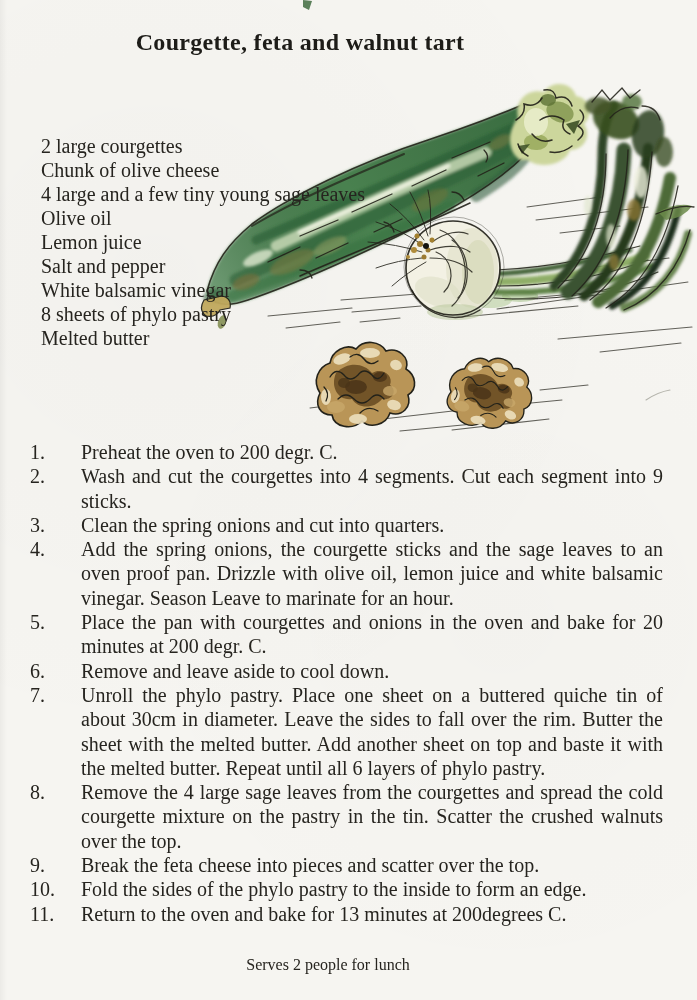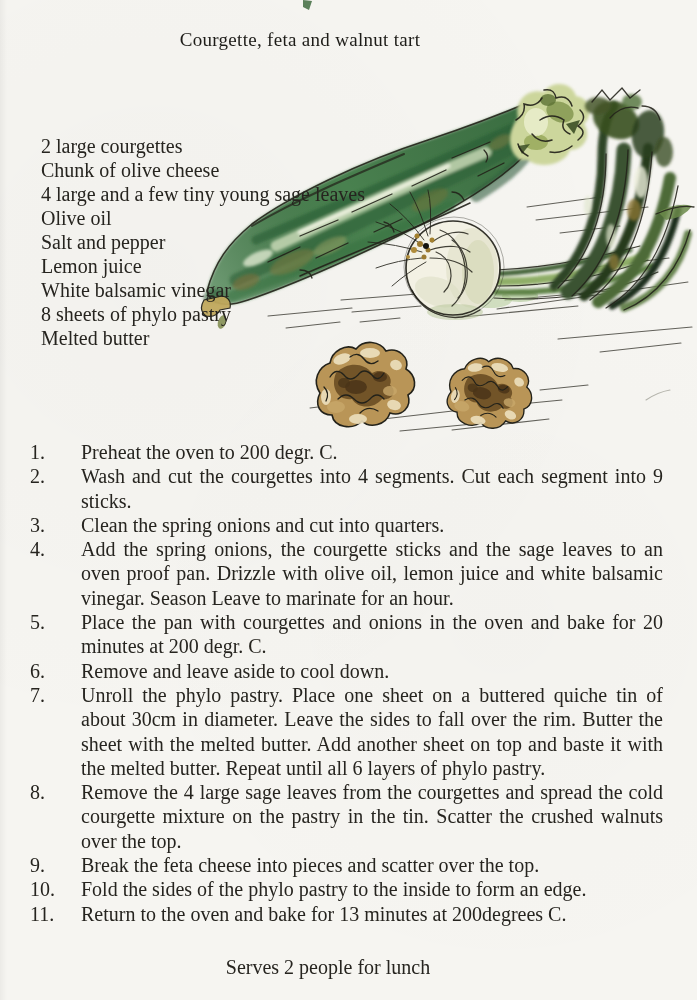--- a/index.html
+++ b/index.html
@@ -13,30 +13,30 @@
       radial-gradient(circle at 22% 28%, rgba(0,0,0,0.015), rgba(0,0,0,0) 55%),
       radial-gradient(circle at 72% 62%, rgba(0,0,0,0.012), rgba(0,0,0,0) 50%),
       var(--paper,#f6f5f1);
     font-family:"Liberation Serif","DejaVu Serif",serif;
     color:#26241f;
   }
   .illustration{position:absolute;left:0;top:0;width:697px;height:1000px;pointer-events:none;}
   .textlayer{position:relative;z-index:1;}
   .title{
     position:absolute;left:0;top:29px;width:600px;
-    text-align:center;font-size:19px;font-weight:normal;letter-spacing:0.3px;
+    text-align:center;font-size:24px;font-weight:bold;letter-spacing:0.3px;
     color:#1d1c18;margin:0;
   }
   .ingredients{position:absolute;left:29px;top:134px;font-size:20px;line-height:24px;}
   .ingredients .ing{white-space:nowrap;margin-left:12px;}
   .steps{position:absolute;left:30px;top:440px;width:633px;font-size:20px;line-height:24.3px;}
   .step{display:flex;align-items:flex-start;}
   .step .num{width:51px;flex:none;}
   .step .txt{flex:1;text-align:justify;text-justify:inter-word;}
-  .footer{position:absolute;left:30px;top:956px;width:596px;text-align:center;font-size:20px;}
+  .footer{position:absolute;left:30px;top:956px;width:596px;text-align:center;font-size:16px;}
   .ink{stroke:var(--ink,#23221a);}
 </style>
 </head>
 <body>
 
 <div class="page">
 
   <svg class="illustration" viewBox="0 0 697 1000" aria-hidden="true">
     <defs>
       <filter id="wash" x="-30%" y="-30%" width="160%" height="160%">
@@ -254,22 +254,22 @@
   </svg>
 
   <div class="textlayer">
     <h1 class="title">Courgette, feta and walnut tart</h1>
 
     <div class="ingredients">
       <div class="ing">2 large courgettes</div>
       <div class="ing">Chunk of olive cheese</div>
       <div class="ing">4 large and a few tiny young sage leaves</div>
       <div class="ing">Olive oil</div>
+      <div class="ing">Lemon juice</div>
       <div class="ing">Salt and pepper</div>
-      <div class="ing">Lemon juice</div>
       <div class="ing">White balsamic vinegar</div>
       <div class="ing">8 sheets of phylo pastry</div>
       <div class="ing">Melted butter</div>
     </div>
 
     <div class="steps">
       <div class="step">
         <span class="num">1.</span>
         <span class="txt">Preheat the oven to 200 degr. C.</span>
       </div>

